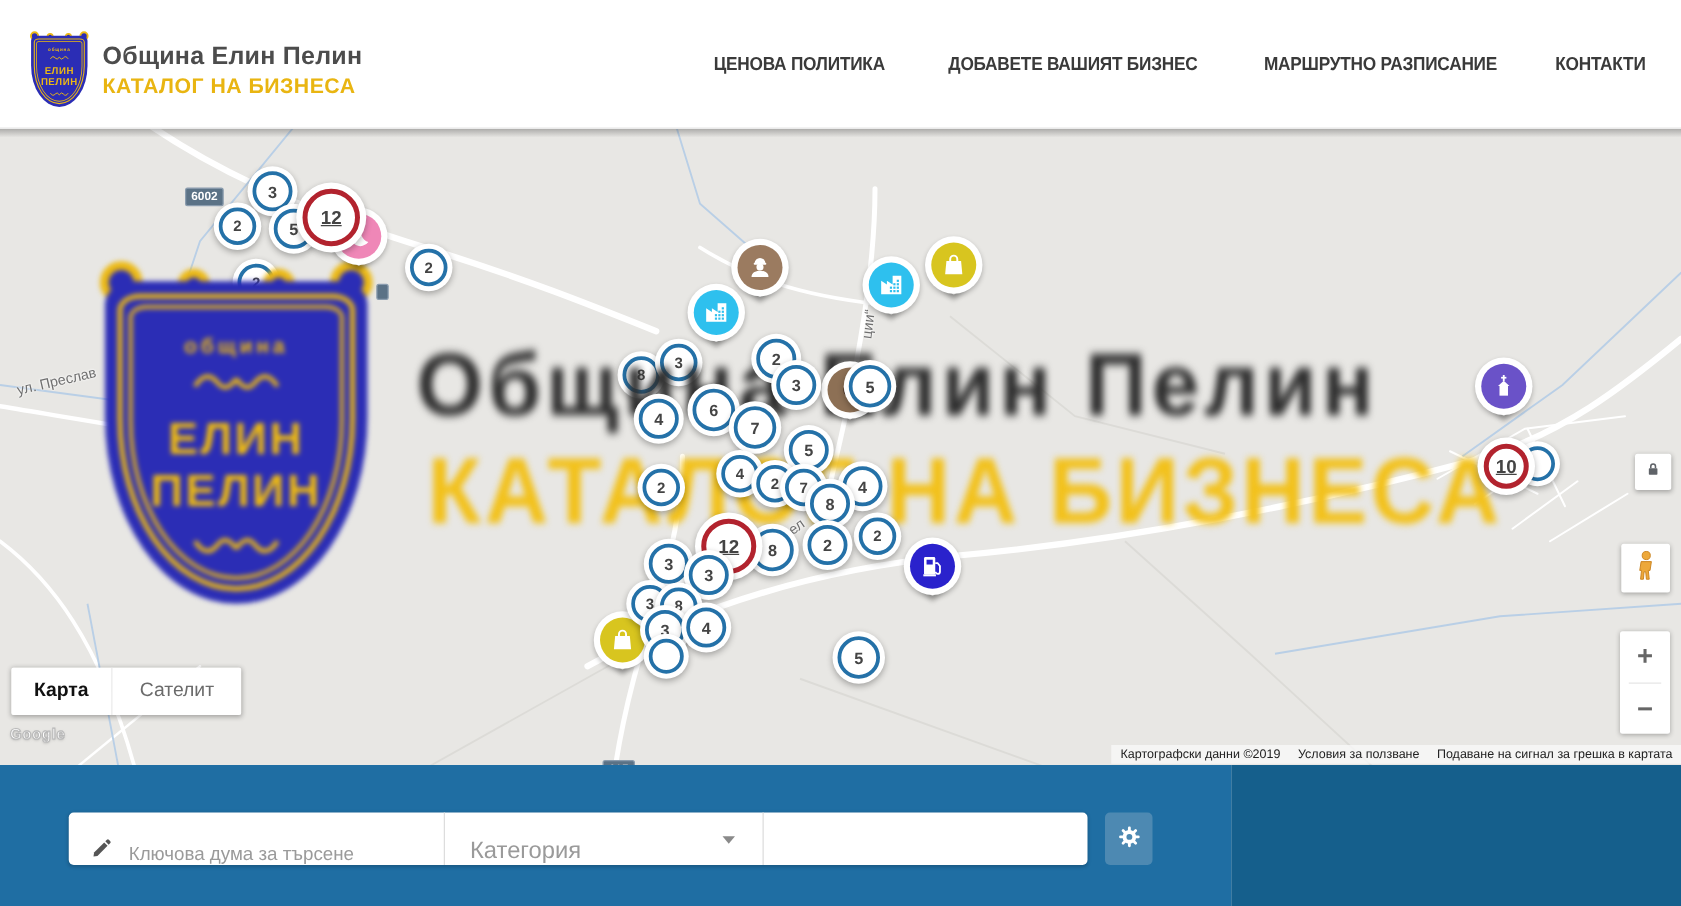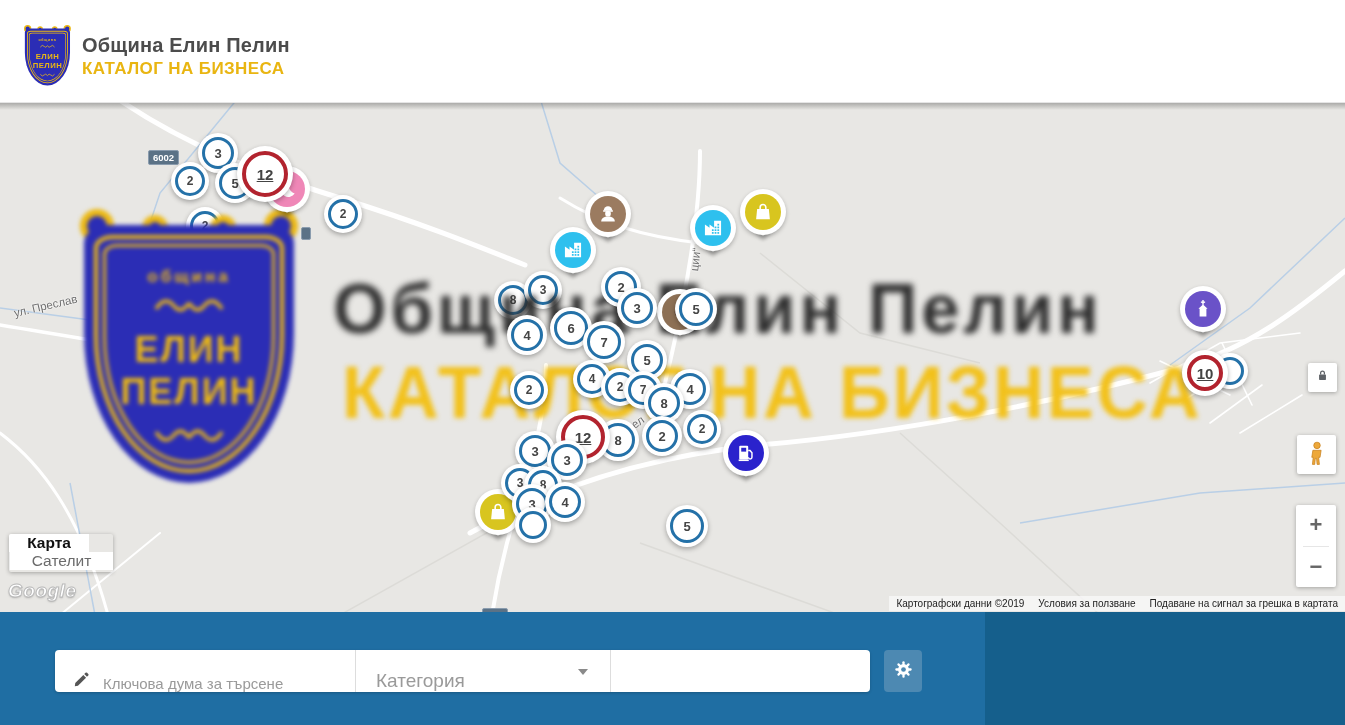--- a/index.html
+++ b/index.html
@@ -48,25 +48,25 @@
   .cluster .ring { position:absolute; inset:4px; border:3px solid #2471a8; border-radius:50%; display:flex; align-items:center; justify-content:center; font-weight:700; color:#444; }
   .cluster.big .ring { inset:5px; border-width:4px;text-decoration:underline; }
 
   .pin { position:absolute; width:46px; height:46px; }
   .pin-tail { position:absolute; left:15px; top:28px; width:16px; height:16px; background:#fff; transform:rotate(45deg); border-radius:2px; box-shadow:3px 3px 4px rgba(0,0,0,0.25); }
   .pin-head { position:absolute; inset:0; background:#fff; border-radius:50%; box-shadow:0 2px 4px rgba(0,0,0,0.25); }
   .pin-disc { position:absolute; inset:5px; border-radius:50%; display:flex; align-items:center; justify-content:center; }
   .pin-disc svg { width:22px; height:22px; display:block; }
 
   
-  .maptype { position:absolute; left:9px; top:431px; height:38px; display:flex; box-shadow:0 1px 4px rgba(0,0,0,0.3); border-radius:2px; overflow:hidden; z-index:8;flex-direction:column; }
+  .maptype { position:absolute; left:9px; top:431px; height:38px; display:flex; box-shadow:0 1px 4px rgba(0,0,0,0.3); border-radius:2px; overflow:hidden; z-index:8; }
   .maptype .mt-btn { background:#fff; display:flex; align-items:center; justify-content:center; font-size:15.5px; cursor:pointer; }
   .mt-map { width:80px; font-weight:700; color:#111; }
   .mt-sat { width:104px; color:#6b6b6b; border-left:1px solid #ececec; }
-  .google-logo { position:absolute; left:8px; top:477px; font-size:19px; font-weight:700; color:#fff; letter-spacing:0.5px; -webkit-text-stroke:0.9px #b9b9b9; text-shadow:0 1px 2px rgba(120,120,120,0.55); z-index:8; cursor:pointer;font-style:italic; }
+  .google-logo { position:absolute; left:8px; top:477px; font-size:12px; font-weight:700; color:#fff; letter-spacing:0.5px; -webkit-text-stroke:0.9px #b9b9b9; text-shadow:0 1px 2px rgba(120,120,120,0.55); z-index:8; cursor:pointer; }
   .attribution { position:absolute; right:0; bottom:1px; height:15px; display:flex; align-items:center; gap:14px; background:rgba(248,248,248,0.78); padding:0 7px; font-size:10px; color:#222; z-index:8; white-space:nowrap; }
   .attribution span { cursor:default; } .attribution a { color:#222; text-decoration:none; cursor:pointer; }
   .ctl-lock { position:absolute; left:1308px; top:260px; width:29px; height:29px; background:#fff; box-shadow:0 1px 4px rgba(0,0,0,0.3); border-radius:2px; display:flex; align-items:center; justify-content:center; z-index:8; cursor:pointer; }
   .ctl-pegman { position:absolute; left:1297px; top:332px; width:39px; height:39px; background:#fff; box-shadow:0 1px 4px rgba(0,0,0,0.3); border-radius:2px; display:flex; align-items:center; justify-content:center; z-index:8; cursor:pointer; }
   .ctl-zoom { position:absolute; left:1296px; top:402px; width:40px; height:82px; background:#fff; box-shadow:0 1px 4px rgba(0,0,0,0.3); border-radius:2px; z-index:8; display:flex; flex-direction:column; }
   .zoom-btn { flex:1; display:flex; align-items:center; justify-content:center; font-size:22px; font-weight:700; color:#666; cursor:pointer; }
   .zoom-div { height:1px; background:#e6e6e6; margin:0 7px; }
 
   
   .bottombar { position:absolute; left:0; top:612px; width:1345px; height:113px; z-index:20; }
@@ -114,20 +114,26 @@
                   </svg></div>
             </div>
           </div>
         </div>
       </div>
       <div class="logo-text">
         <div class="logo-title">Община Елин Пелин</div>
         <div class="logo-subtitle">КАТАЛОГ НА БИЗНЕСА</div>
       </div>
     </div>
+    <nav class="nav">
+      <a>ЦЕНОВА ПОЛИТИКА</a>
+      <a>ДОБАВЕТЕ ВАШИЯТ БИЗНЕС</a>
+      <a>МАРШРУТНО РАЗПИСАНИЕ</a>
+      <a>КОНТАКТИ</a>
+    </nav>
   </div>
 
   <div class="map">
     <svg class="map-roads" width="1345" height="509">
       <g stroke="#ffffff" fill="none" stroke-linecap="round">
         <path d="M118,-4 C190,45 260,70 340,95 C420,120 470,140 525,162" stroke-width="5"></path>
         <path d="M470,430 C560,380 660,352 760,342 C900,330 1050,300 1180,265 C1250,245 1300,205 1345,168" stroke-width="5"></path>
         <path d="M492,512 C500,460 512,420 525,380 C538,338 546,300 546,262" stroke-width="4"></path>
         <path d="M700,48 C700,110 688,180 672,250 C665,280 660,302 655,322" stroke-width="4"></path>
         <path d="M0,222 C60,232 100,238 152,248" stroke-width="3.5"></path>

